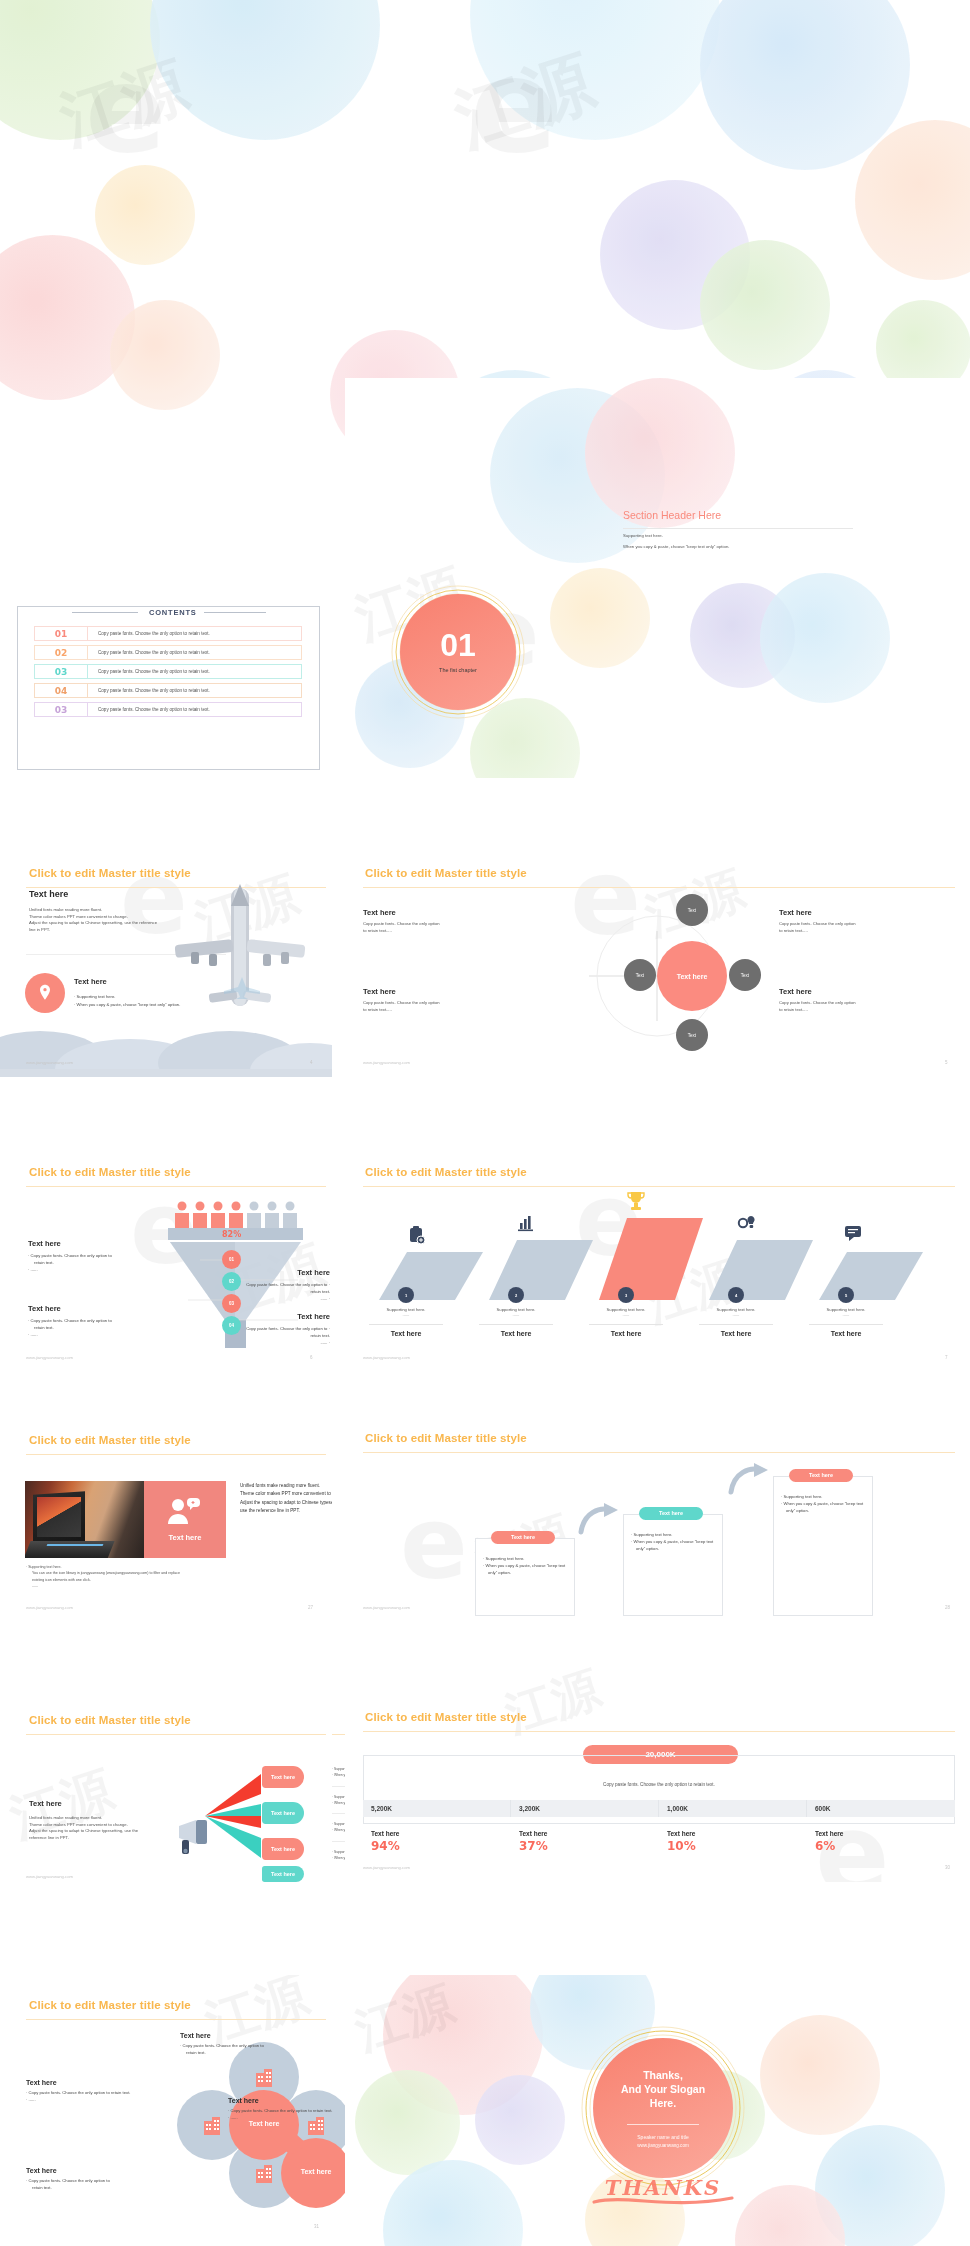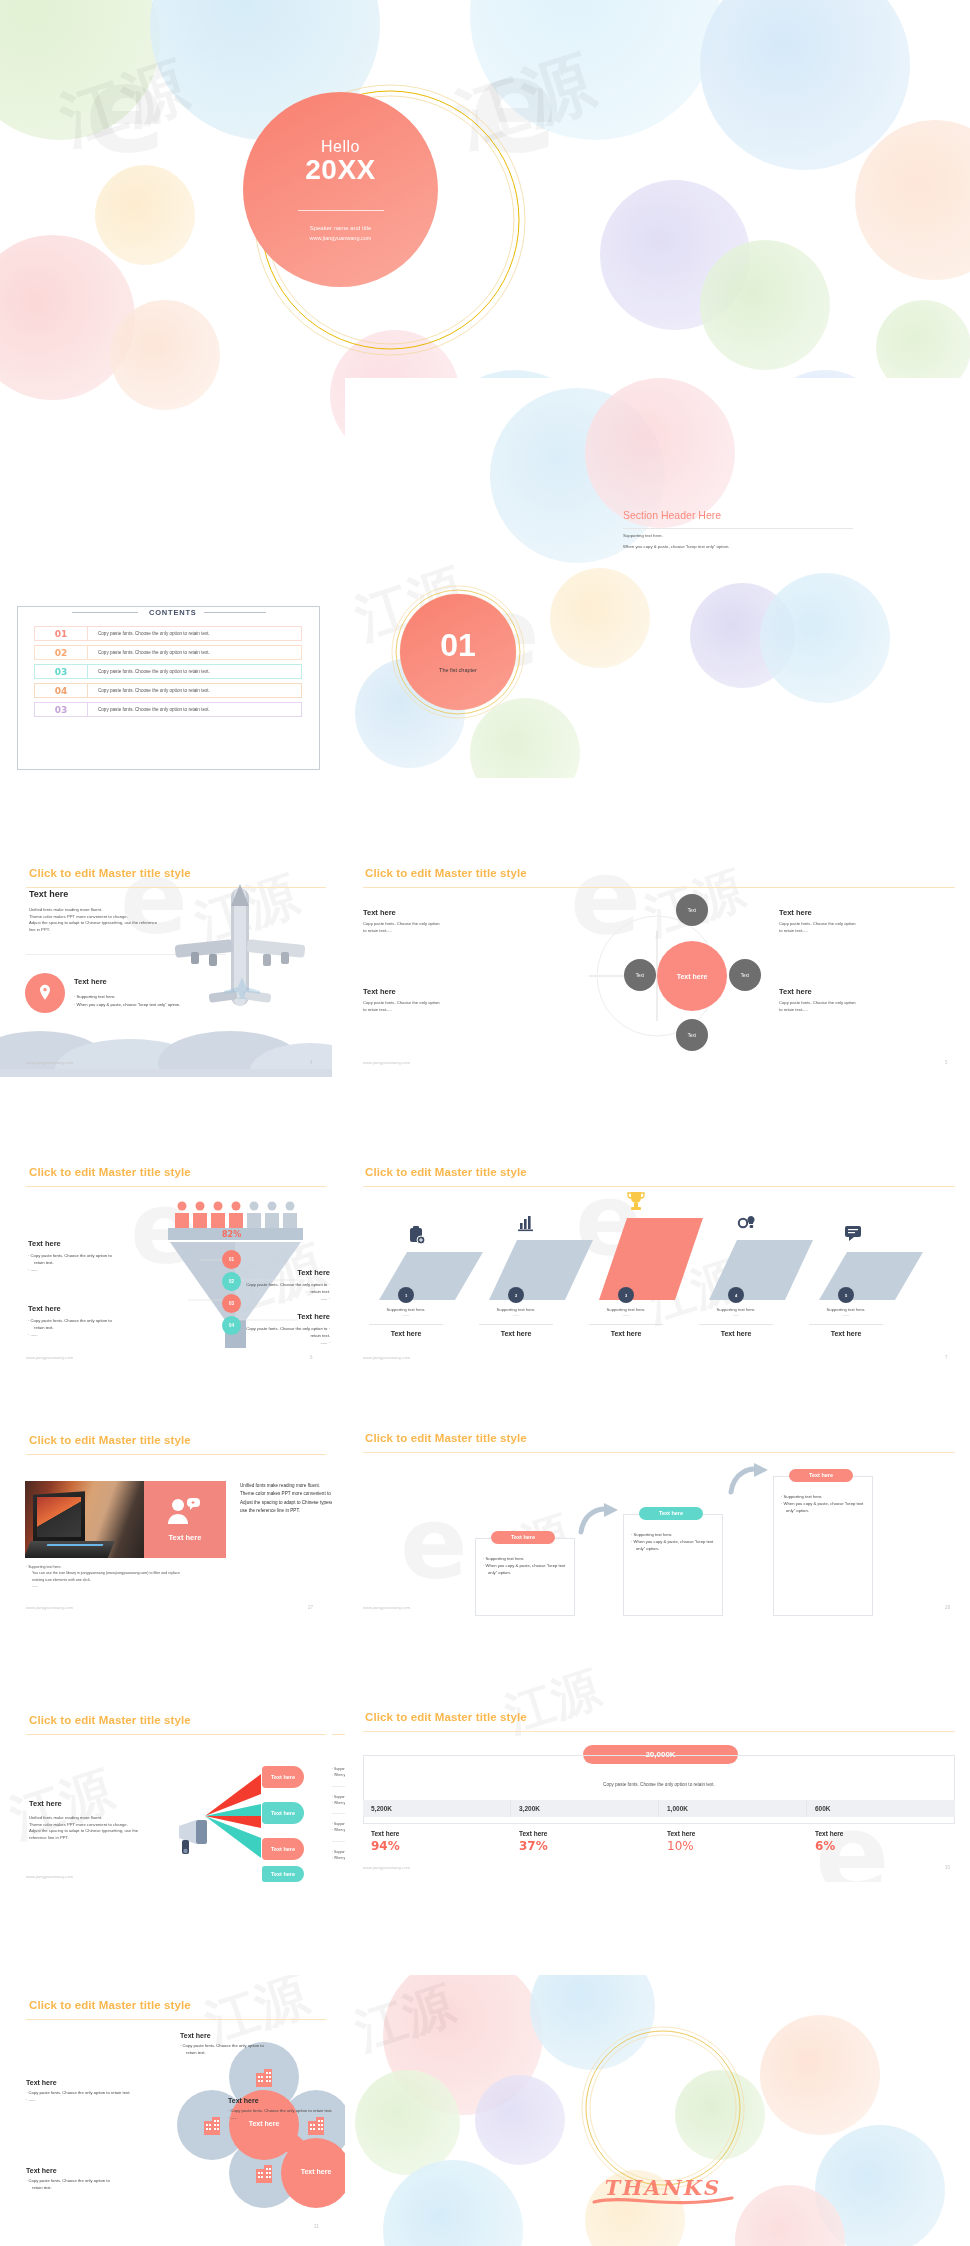--- a/index.html
+++ b/index.html
@@ -69,36 +69,20 @@
     <div class="bub" style="left:620px;top:385px;width:115px;height:115px;background:radial-gradient(circle at 40% 40%,#fbd7d7,#fdeeee);opacity:.85"></div>
     <div class="bub" style="left:760px;top:370px;width:130px;height:130px;background:radial-gradient(circle at 40% 40%,#d9e8fa,#eff5fd);opacity:.85"></div>
     <div class="bub" style="left:876px;top:300px;width:95px;height:95px;background:radial-gradient(circle at 40% 40%,#dff0cf,#f2f9ec);opacity:.85"></div>
   </div>
 
   <div class="wm" style="left:85px;top:40px;font-size:120px;">e</div>
   <div class="wm" style="left:60px;top:60px;font-size:64px;transform:rotate(-18deg);">江源</div>
   <div class="wm" style="left:470px;top:30px;font-size:130px;">e</div>
   <div class="wm" style="left:455px;top:55px;font-size:70px;transform:rotate(-18deg);">江源</div>
 
-  <div style="position:absolute;left:0;top:0;width:970px;height:570px;">
-    <svg width="300" height="290" style="position:absolute;left:240px;top:75px;">
-      <circle cx="150" cy="145" r="135" fill="none" stroke="#f2d9a0" stroke-width="0.8"></circle>
-      <circle cx="150" cy="145" r="129" fill="none" stroke="#e8b800" stroke-width="1"></circle>
-      <circle cx="150" cy="145" r="124" fill="none" stroke="#f2d9a0" stroke-width="0.8"></circle>
-    </svg>
-    <div style="position:absolute;left:243px;top:92px;width:195px;height:195px;border-radius:50%;
-                background:linear-gradient(150deg,#f87f6f,#fba99c);
-                display:flex;flex-direction:column;align-items:center;justify-content:center;">
-      <div style="color:#fff;font-size:16px;font-weight:300;letter-spacing:.5px;margin-bottom:-2px;">Hello</div>
-      <div style="color:#fff;font-size:28px;font-weight:bold;letter-spacing:.5px;">20XX</div>
-      <div style="width:86px;height:1px;background:rgba(255,255,255,.75);margin:24px 0 14px;"></div>
-      <div style="color:rgba(255,255,255,.92);font-size:6px;margin-bottom:4px;">Speaker name and title</div>
-      <div style="color:rgba(255,255,255,.92);font-size:5.5px;">www.jiangyuanwang.com</div>
-    </div>
-  </div>
 
   <div class="slide" style="left:12px;top:592px;width:313px;height:185px;">
     <div class="contents-box" style="left:5px;top:14px;width:303px;height:164px;"></div>
     <div class="c-line" style="left:60px;top:20px;width:66px;"></div>
     <div class="c-line" style="left:188px;top:20px;width:66px;"></div>
     <div class="c-title" style="left:130px;top:16px;">CONTENTS</div>
 
     <div class="c-row" style="left:22px;top:34px;width:268px;height:15px;border:1px solid #fadbd5;">
       <div class="c-num" style="color:#f98a7d;">01</div>
       <div style="width:1px;height:15px;background:#fadbd5;"></div>
@@ -633,21 +617,21 @@
         <div style="width:148px;padding-left:8px;">
           <div class="h3" style="font-size:6.5px;">Text here</div>
           <div style="color:#f96a5c;font-weight:bold;font-size:12px;font-family:'DejaVu Sans',sans-serif;margin-top:2px;">94%</div>
         </div>
         <div style="width:148px;padding-left:8px;">
           <div class="h3" style="font-size:6.5px;">Text here</div>
           <div style="color:#f96a5c;font-weight:bold;font-size:12px;font-family:'DejaVu Sans',sans-serif;margin-top:2px;">37%</div>
         </div>
         <div style="width:148px;padding-left:8px;">
           <div class="h3" style="font-size:6.5px;">Text here</div>
-          <div style="color:#f96a5c;font-weight:normal;font-size:12px;font-family:'DejaVu Sans',sans-serif;margin-top:2px;">10%</div>
+          <div style="color:#f96a5c;font-weight:bold;font-size:12px;font-family:'DejaVu Sans',sans-serif;margin-top:2px;">10%</div>
         </div>
         <div style="width:148px;padding-left:8px;">
           <div class="h3" style="font-size:6.5px;">Text here</div>
           <div style="color:#f96a5c;font-weight:bold;font-size:12px;font-family:'DejaVu Sans',sans-serif;margin-top:2px;">6%</div>
         </div>
       </div>
     </div>
 
     <div class="foot" style="left:18px;top:205px;">www.jiangyuanwang.com</div>
     <div class="pgnum" style="left:600px;top:205px;">30</div>
@@ -783,20 +767,30 @@
     <div class="bub" style="left:470px;top:150px;width:130px;height:130px;background:radial-gradient(circle at 40% 40%,#cfe9f7,#eef7fc);opacity:.85"></div>
     <div class="bub" style="left:390px;top:210px;width:110px;height:110px;background:radial-gradient(circle at 40% 40%,#fbd7d7,#fdeeee);opacity:.8"></div>
     <div class="bub" style="left:240px;top:195px;width:100px;height:100px;background:radial-gradient(circle at 40% 40%,#fdeccc,#fdf7ea);opacity:.85"></div>
     <div class="wm" style="left:10px;top:10px;font-size:50px;transform:rotate(-18deg);">江源</div>
 
     <svg width="170" height="170" style="position:absolute;left:233px;top:48px;">
       <circle cx="85" cy="85" r="81" fill="none" stroke="#f3dca8" stroke-width="0.7"></circle>
       <circle cx="85" cy="85" r="77" fill="none" stroke="#e8c24a" stroke-width="0.9"></circle>
       <circle cx="85" cy="85" r="73" fill="none" stroke="#f3dca8" stroke-width="0.7"></circle>
     </svg>
+    <div style="position:absolute;left:248px;top:63px;width:140px;height:140px;border-radius:50%;
+                background:linear-gradient(150deg,#f8816f,#fba99c);
+                display:flex;flex-direction:column;align-items:center;justify-content:center;">
+      <div style="color:#fff;font-size:10.5px;font-weight:bold;line-height:1.35;">Thanks,</div>
+      <div style="color:#fff;font-size:10.5px;font-weight:bold;line-height:1.35;">And Your Slogan</div>
+      <div style="color:#fff;font-size:10.5px;font-weight:bold;line-height:1.35;">Here.</div>
+      <div style="width:72px;height:1px;background:rgba(255,255,255,.7);margin:14px 0 9px;"></div>
+      <div style="color:rgba(255,255,255,.95);font-size:5px;margin-bottom:3px;">Speaker name and title</div>
+      <div style="color:rgba(255,255,255,.95);font-size:4.6px;">www.jiangyuanwang.com</div>
+    </div>
 
     <div style="position:absolute;left:255px;top:200px;width:126px;text-align:center;color:#fb7a68;
                 font-size:21px;font-weight:bold;font-style:italic;letter-spacing:2px;
                 font-family:'DejaVu Serif', serif; opacity:.9;">THANKS</div>
     <svg width="150" height="20" style="position:absolute;left:243px;top:217px;opacity:.85">
       <path d="M6 10 C40 2, 80 18, 144 6" fill="none" stroke="#fb7a68" stroke-width="3.2" stroke-linecap="round"></path>
     </svg>
   </div>
 
 </div>

